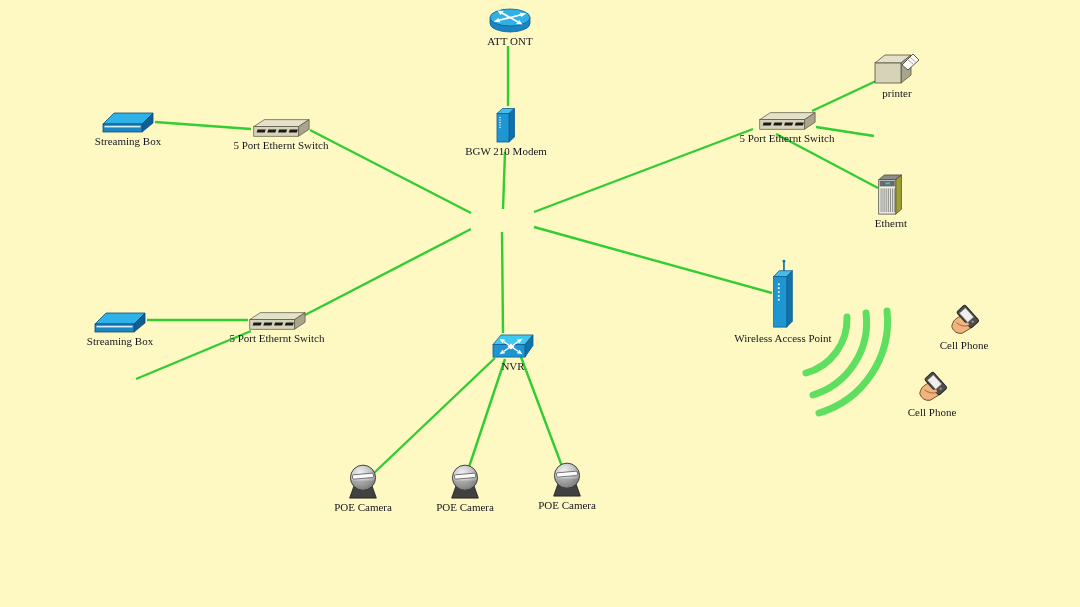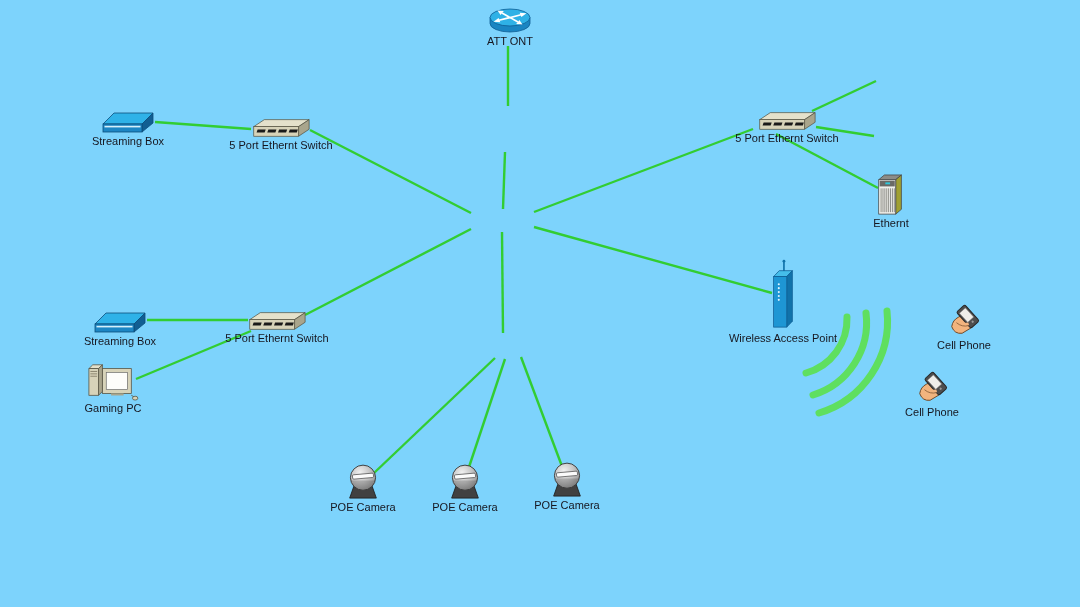--- a/index.html
+++ b/index.html
@@ -1,17 +1,17 @@
 <!DOCTYPE html>
 <html><head>
 <meta charset="utf-8">
 <style>
   html,body{margin:0;padding:0;background:#ffffff;}
   body{font-family:"Liberation Sans", sans-serif;}
-  #canvas{position:relative;width:1080px;height:607px;background:#7dd3fc;overflow:hidden;}
+  #canvas{position:relative;width:1080px;height:607px;background:#fef9c3;overflow:hidden;font-family:Liberation Serif, serif;}
   #edges{position:absolute;left:0;top:0;}
   .node{position:absolute;width:140px;text-align:center;}
   .node .icon{display:block;margin:0 auto;}
   .node .icon svg{display:block;margin:0 auto;}
   .node .lbl{margin-top:1px;font-size:11px;line-height:12px;color:#16161f;letter-spacing:0;}
 </style>
 </head>
 <body>
 
 <div id="canvas" style="width: 1080px; height: 607px;">
@@ -59,20 +59,37 @@
      <g fill="#fff">
        <polygon points="5.5,14.8 12.3,15.2 10.6,10.9"></polygon>
        <polygon points="38.5,6.2 31.7,5.8 33.4,10.1"></polygon>
        <polygon points="9.5,3.5 15.8,4.1 12.6,7.9"></polygon>
        <polygon points="34.5,17.5 28.2,16.9 31.4,13.1"></polygon>
      </g>
         </svg>
       </span>
       <div class="lbl" style="color:#16161f">ATT ONT</div>
     </div>
+    <div class="node" style="left: 436px; top: 106px;">
+      <span class="icon">
+        <svg width="26" height="38" viewBox="0 0 26 38" preserveAspectRatio="none" xmlns="http://www.w3.org/2000/svg">
+          <polygon points="4,7.5 9.5,2.5 21.5,2.5 16,7.5" fill="#45bdea" stroke="#0f5e94" stroke-width="0.8"></polygon>
+     <polygon points="16,7.5 21.5,2.5 21.5,31 16,36" fill="#1172aa" stroke="#0f5e94" stroke-width="0.8"></polygon>
+     <rect x="4" y="7.5" width="12" height="28.5" fill="#1e96d4" stroke="#0f5e94" stroke-width="0.8"></rect>
+     <g fill="#dff3fd">
+            <circle cx="7" cy="11.5" r="0.8"></circle>
+            <circle cx="7" cy="14" r="0.8"></circle>
+            <circle cx="7" cy="16.5" r="0.8"></circle>
+            <circle cx="7" cy="19" r="0.8"></circle>
+            <circle cx="7" cy="21.5" r="0.8"></circle>
+          </g>
+        </svg>
+      </span>
+      <div class="lbl" style="color:#16161f">BGW 210 Modem</div>
+    </div>
     <div class="node" style="left: 211px; top: 116.5px;">
       <span class="icon">
         <svg width="58" height="21" viewBox="0 0 66 24" preserveAspectRatio="none" xmlns="http://www.w3.org/2000/svg">
           <polygon points="2,11 14,3 65,3 53,11" fill="#e4e1cb" stroke="#55503e" stroke-width="0.8"></polygon>
      <polygon points="53,11 65,3 65,14 53,22" fill="#a9a58c" stroke="#55503e" stroke-width="0.8"></polygon>
      <rect x="2" y="11" width="51" height="11" fill="#d7d3b9" stroke="#55503e" stroke-width="0.8"></rect>
           <polygon points="6.4,14.2 15.6,14.2 14.4,17.8 5.2,17.8" fill="#1a1a1a"></polygon>
           <polygon points="18.6,14.2 27.8,14.2 26.6,17.8 17.4,17.8" fill="#1a1a1a"></polygon>
           <polygon points="30.8,14.2 40.0,14.2 38.8,17.8 29.6,17.8" fill="#1a1a1a"></polygon>
           <polygon points="43.0,14.2 52.2,14.2 51.0,17.8 41.8,17.8" fill="#1a1a1a"></polygon>
@@ -97,20 +114,35 @@
           <polygon points="2,11 14,3 65,3 53,11" fill="#e4e1cb" stroke="#55503e" stroke-width="0.8"></polygon>
      <polygon points="53,11 65,3 65,14 53,22" fill="#a9a58c" stroke="#55503e" stroke-width="0.8"></polygon>
      <rect x="2" y="11" width="51" height="11" fill="#d7d3b9" stroke="#55503e" stroke-width="0.8"></rect>
           <polygon points="6.4,14.2 15.6,14.2 14.4,17.8 5.2,17.8" fill="#1a1a1a"></polygon>
           <polygon points="18.6,14.2 27.8,14.2 26.6,17.8 17.4,17.8" fill="#1a1a1a"></polygon>
           <polygon points="30.8,14.2 40.0,14.2 38.8,17.8 29.6,17.8" fill="#1a1a1a"></polygon>
           <polygon points="43.0,14.2 52.2,14.2 51.0,17.8 41.8,17.8" fill="#1a1a1a"></polygon>
         </svg>
       </span>
       <div class="lbl" style="color:#16161f">5 Port Ethernt Switch</div>
+    </div>
+    <div class="node" style="left: 827px; top: 52px;">
+      <span class="icon">
+        <svg width="48" height="34" viewBox="0 0 48 34" preserveAspectRatio="none" xmlns="http://www.w3.org/2000/svg">
+          <polygon points="2,11 12,3 38,3 28,11" fill="#e4e1cb" stroke="#55503e" stroke-width="0.8"></polygon>
+     <polygon points="28,11 38,3 38,23 28,31" fill="#a9a58c" stroke="#55503e" stroke-width="0.8"></polygon>
+     <rect x="2" y="11" width="26" height="20" fill="#d7d3b9" stroke="#55503e" stroke-width="0.8"></rect>
+     <polygon points="29,13 40,2 46,8 35,18" fill="#fafaf5" stroke="#4a4a42" stroke-width="0.9"></polygon>
+     <g stroke="#9a9a90" stroke-width="0.8">
+            <line x1="34" y1="7" x2="40" y2="12"></line>
+            <line x1="36.5" y1="4.8" x2="42.5" y2="9.8"></line>
+          </g>
+        </svg>
+      </span>
+      <div class="lbl" style="color:#16161f">printer</div>
     </div>
     <div class="node" style="left: 821px; top: 174px;">
       <span class="icon">
         <svg width="34" height="42" viewBox="0 0 36 44" preserveAspectRatio="none" xmlns="http://www.w3.org/2000/svg">
           <polygon points="5,6 11,1 29,1 23,6" fill="#8c8c88" stroke="#444" stroke-width="0.8"></polygon>
      <polygon points="23,42 23,6 29,1 29,37" fill="#a0a032" stroke="#444" stroke-width="0.8"></polygon>
      <rect x="5" y="6" width="18" height="36" fill="#f0f0ec" stroke="#444" stroke-width="0.8"></rect>
      <rect x="6" y="7" width="16" height="6" fill="#6a6a66"></rect>
      <rect x="12" y="8.8" width="5" height="2" fill="#2ec8dc"></rect>
      <g stroke="#8a8a84" stroke-width="1">
@@ -194,39 +226,40 @@
      <polygon points="53,11 65,3 65,14 53,22" fill="#a9a58c" stroke="#55503e" stroke-width="0.8"></polygon>
      <rect x="2" y="11" width="51" height="11" fill="#d7d3b9" stroke="#55503e" stroke-width="0.8"></rect>
           <polygon points="6.4,14.2 15.6,14.2 14.4,17.8 5.2,17.8" fill="#1a1a1a"></polygon>
           <polygon points="18.6,14.2 27.8,14.2 26.6,17.8 17.4,17.8" fill="#1a1a1a"></polygon>
           <polygon points="30.8,14.2 40.0,14.2 38.8,17.8 29.6,17.8" fill="#1a1a1a"></polygon>
           <polygon points="43.0,14.2 52.2,14.2 51.0,17.8 41.8,17.8" fill="#1a1a1a"></polygon>
         </svg>
       </span>
       <div class="lbl" style="color:#16161f">5 Port Ethernt Switch</div>
     </div>
-    <div class="node" style="left: 43px; top: 361px;">
-      <span class="icon">
-        <svg width="52" height="40" viewBox="0 0 54 42" preserveAspectRatio="none" xmlns="http://www.w3.org/2000/svg">
-          <polygon points="2,8 6,4 16,4 12,8" fill="#e4e1cb" stroke="#55503e" stroke-width="0.8"></polygon>
-     <polygon points="12,36 12,8 16,4 16,32" fill="#a9a58c" stroke="#55503e" stroke-width="0.8"></polygon>
-     <rect x="2" y="8" width="10" height="28" fill="#d7d3b9" stroke="#55503e" stroke-width="0.8"></rect>
-     <g stroke="#77715c" stroke-width="0.8">
-            <line x1="3.5" y1="11" x2="10.5" y2="11"></line>
-            <line x1="3.5" y1="13.5" x2="10.5" y2="13.5"></line>
-            <line x1="3.5" y1="16" x2="10.5" y2="16"></line>
-          </g>
-     <rect x="16" y="8" width="30" height="26" fill="#d7d3b9" stroke="#55503e" stroke-width="0.8"></rect>
-     <rect x="20" y="12" width="22" height="18" fill="#fdfdfa" stroke="#666" stroke-width="0.7"></rect>
-     <rect x="25" y="34" width="13" height="2.2" fill="#a9a58c"></rect>
-     <path d="M46,36 q2,1 3,2" fill="none" stroke="#55503e" stroke-width="0.8"></path>
-     <ellipse cx="50" cy="39" rx="2.8" ry="2" fill="#d7d3b9" stroke="#55503e" stroke-width="0.8"></ellipse>
-        </svg>
-      </span>
-      <div class="lbl" style="color:#16161f">Gaming PC</div>
+    <div class="node" style="left: 443px; top: 333.5px;">
+      <span class="icon">
+        <svg width="42" height="25" viewBox="0 0 42 26" preserveAspectRatio="none" xmlns="http://www.w3.org/2000/svg">
+          <polygon points="1,11 9,1 41,1 33,11" fill="#3ec9f0" stroke="#0e5e90" stroke-width="0.8"></polygon>
+     <polygon points="33,24 33,11 41,1 41,12" fill="#1172aa" stroke="#0e5e90" stroke-width="0.8"></polygon>
+     <rect x="1" y="11" width="32" height="13" fill="#1e96d4" stroke="#0e5e90" stroke-width="0.8"></rect>
+     <g stroke="#fff" stroke-width="1.4">
+            <line x1="12" y1="8" x2="26" y2="18"></line>
+            <line x1="26" y1="8" x2="12" y2="18"></line>
+          </g>
+     <g fill="#fff">
+       <polygon points="7.5,5 13.2,6 10.5,9.6"></polygon>
+       <polygon points="30.5,5 24.8,6 27.5,9.6"></polygon>
+       <polygon points="7.5,21 13.2,20 10.5,16.4"></polygon>
+       <polygon points="30.5,21 24.8,20 27.5,16.4"></polygon>
+       <polygon points="19,9.8 22.4,13 19,16.2 15.6,13"></polygon>
+     </g>
+        </svg>
+      </span>
+      <div class="lbl" style="color:#16161f">NVR</div>
     </div>
     <div class="node" style="left: 293px; top: 462px;">
       <span class="icon">
         <svg width="40" height="38" viewBox="0 0 42 40" preserveAspectRatio="none" xmlns="http://www.w3.org/2000/svg">
           <polygon points="7,38 35,38 29,21 13,21" fill="#414141" stroke="#1e1e1e" stroke-width="0.9"></polygon>
      <circle cx="21" cy="16.5" r="13.2" fill="url(#pg)" stroke="#3a3a3a" stroke-width="1"></circle>
      <path d="M8.3,19.5 a13.2,13.2 0 0 0 25.4,0 z" fill="rgba(0,0,0,0.15)"></path>
      <g transform="rotate(-5 21 15)">
             <rect x="10" y="12.6" width="22" height="4.6" rx="1.2" fill="#fbfbfb" stroke="#555" stroke-width="0.8"></rect>
           </g>

